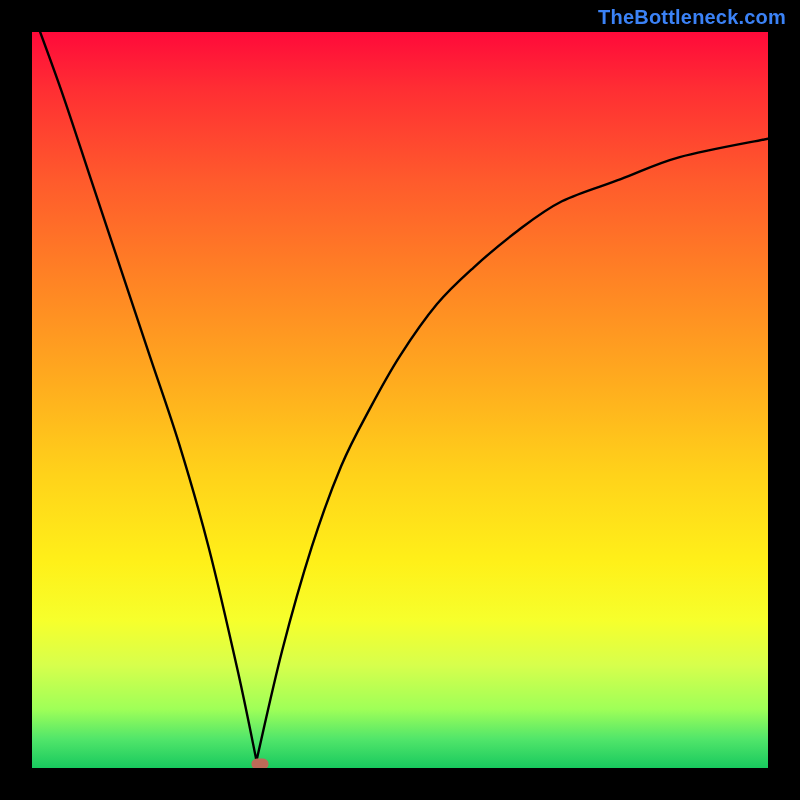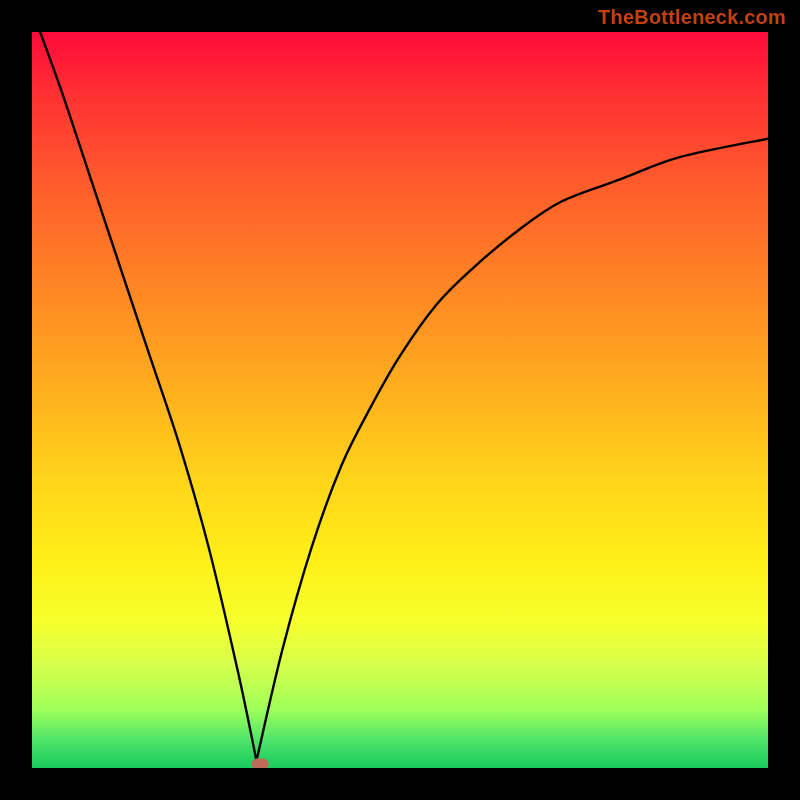--- a/index.html
+++ b/index.html
@@ -42,21 +42,21 @@
       #d7ff4c 86%,
       #9fff58 92%,
       #52e66a 96%,
       #18c95e 100%
     );
   }
   .watermark {
     position: absolute;
     top: 6px;
     right: 14px;
-    color: #c2410c;
+    color: #3b82f6;
     font-size: 20px;
     font-weight: 600;
     letter-spacing: 0.2px;
     user-select: none;
   }
   svg.curve {
     position: absolute;
     inset: 0;
   }
   .marker {

